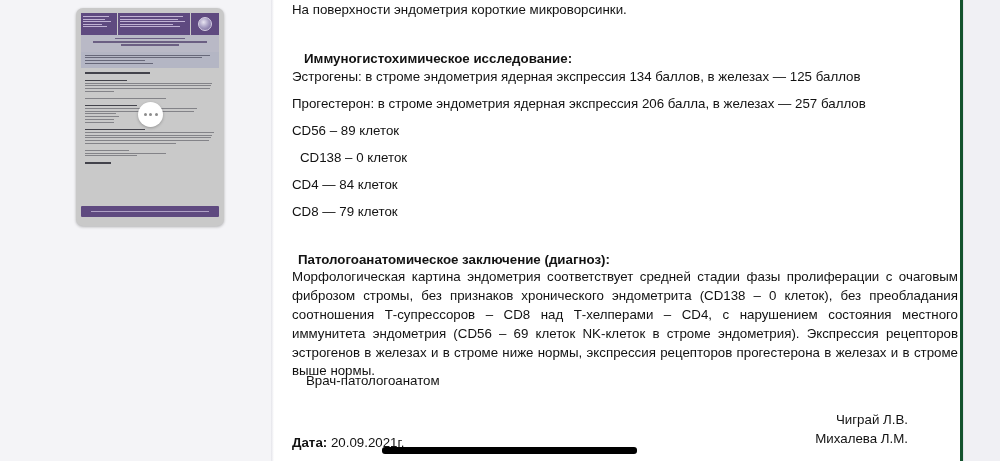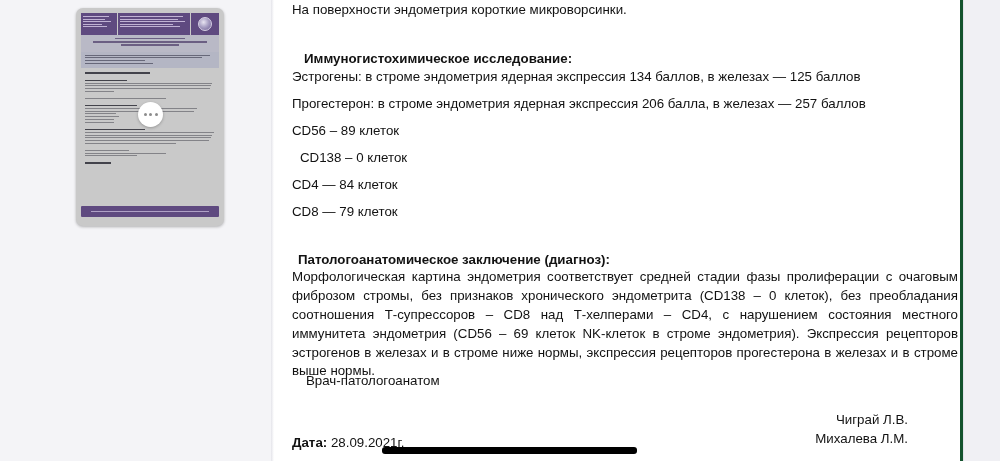--- a/index.html
+++ b/index.html
@@ -275,21 +275,21 @@
           <div>Врач-патологоанатом</div>
         </div>
 
         <div class="sig-right">
           <div>Чиграй Л.В.</div>
           <div>Михалева Л.М.</div>
         </div>
 
         <p class="date-row">
           <span class="bold">Дата:</span>
-          <span>28.09.2021г.</span>
+          <span>20.09.2021г.</span>
         </p>
 
         <div class="redaction"></div>
 
       </div>
     </div>
 
     <div class="right-gutter"></div>
   </div>
 

